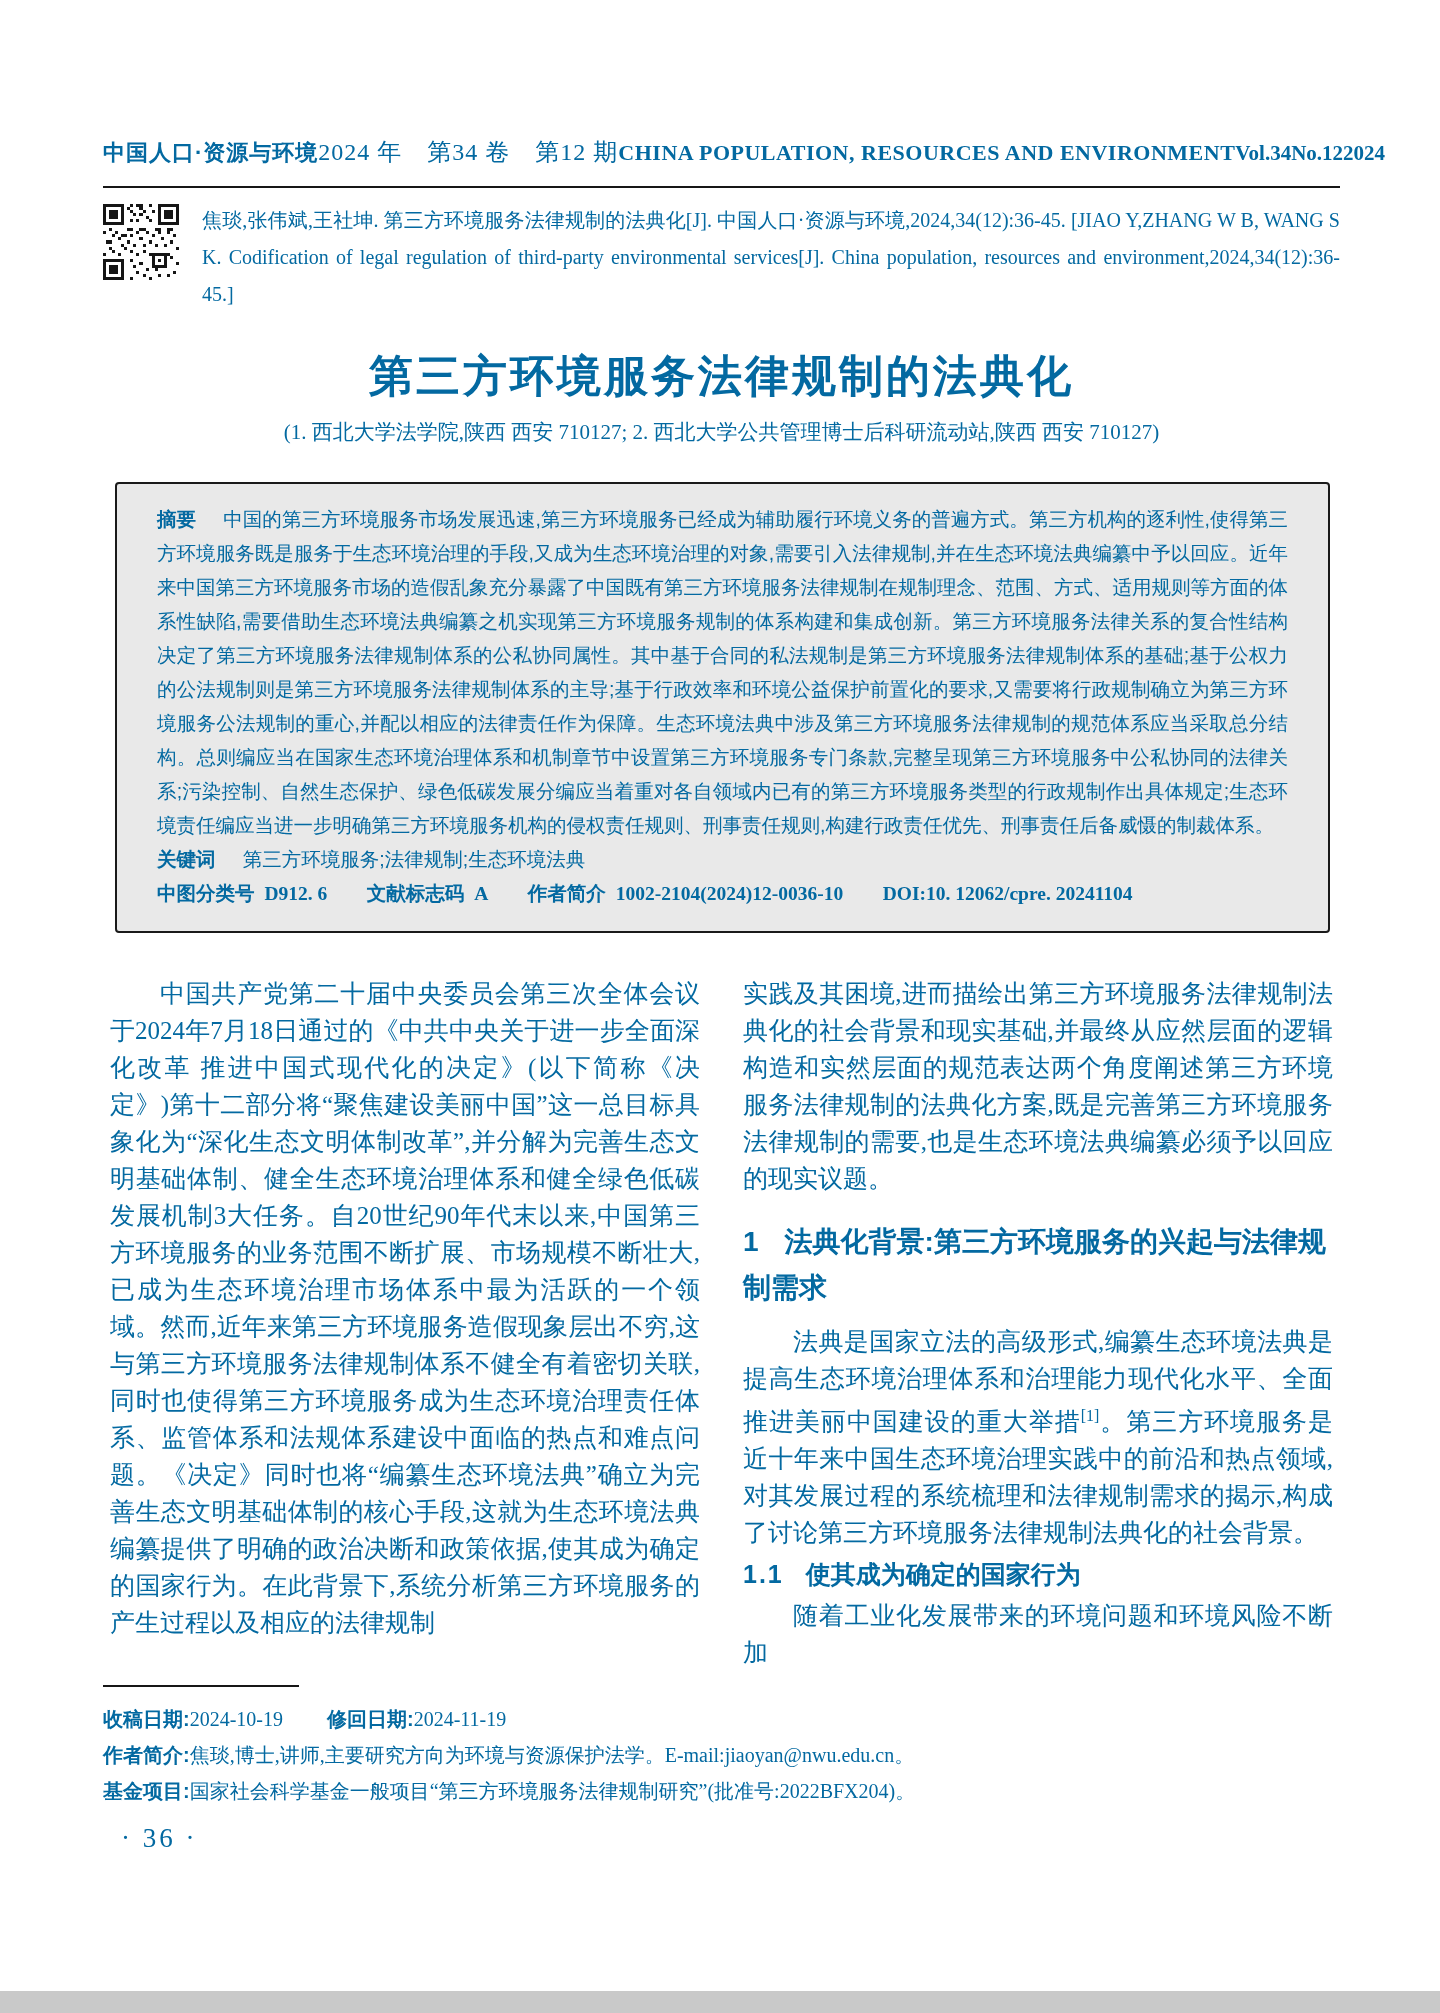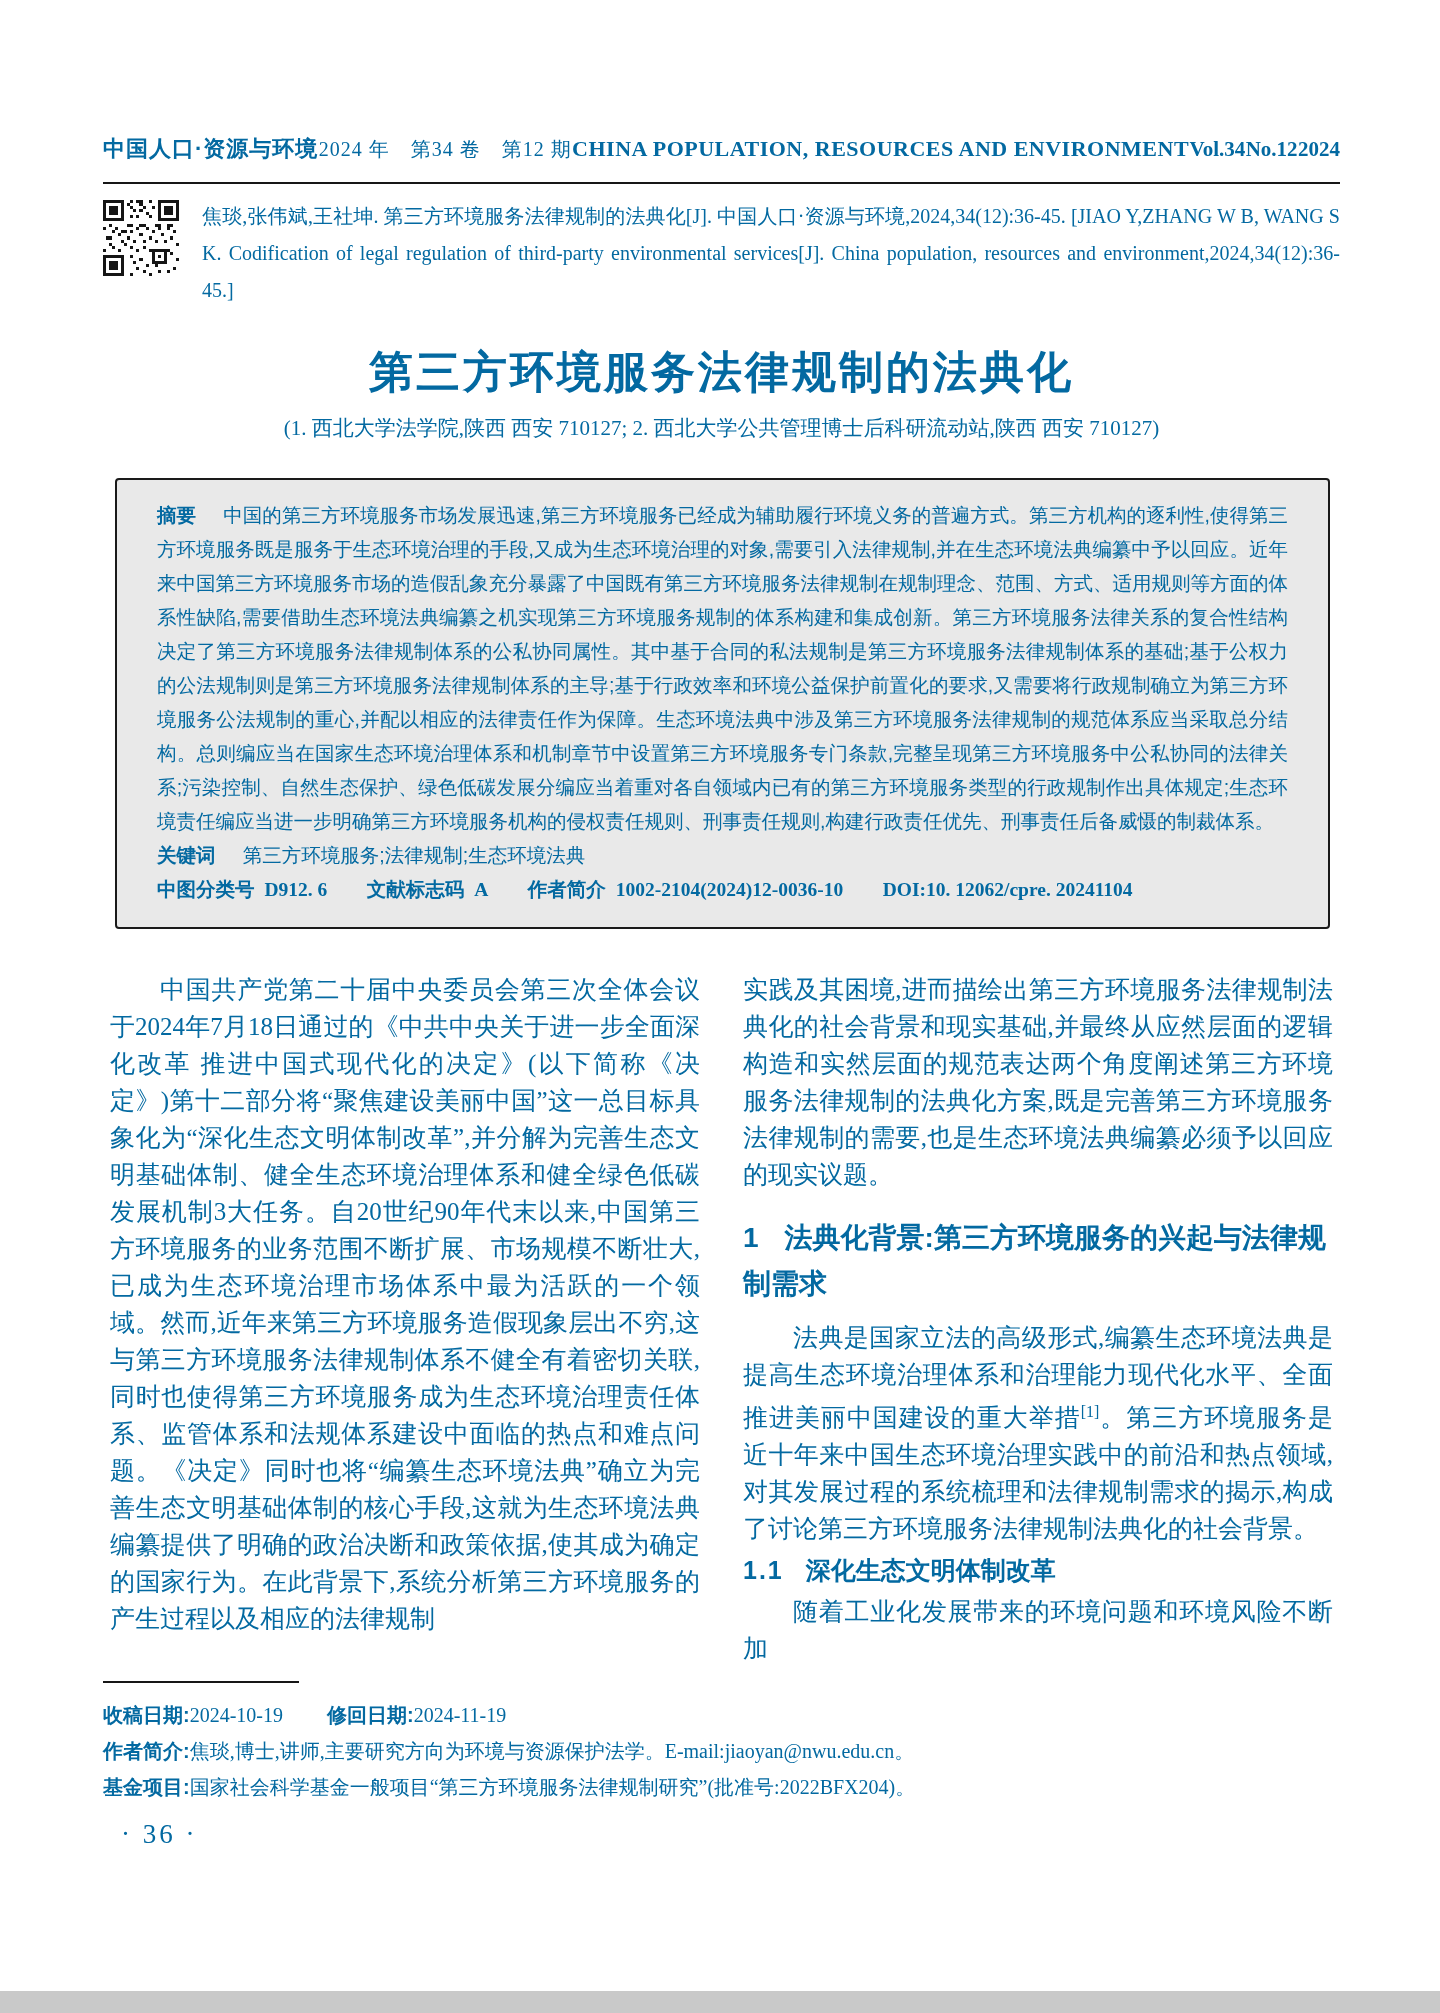--- a/index.html
+++ b/index.html
@@ -6,21 +6,21 @@
   .page {
     position:relative; width:1440px; height:2013px; overflow:hidden;
     background:#ffffff; color:#0369a1;
     font-family:"Liberation Serif","DejaVu Serif",serif;
   }
   .inner { padding:92px 100px 0 103px; }
 
   
   .header-row { display:flex; align-items:baseline; justify-content:space-between; white-space:nowrap; }
   .jcn { font-family:"Liberation Sans","DejaVu Sans",sans-serif; font-weight:700; font-size:22px; letter-spacing:1px; }
-  .jissue { font-size:20px; letter-spacing:1px;margin-top:44px; }
+  .jissue { font-size:24px; letter-spacing:1px;margin-top:44px; }
   .jen { font-weight:700; font-size:22px; letter-spacing:0.5px; }
   .jnum { font-weight:700; font-size:21px; }
   .header-rule { border-bottom:2.5px solid #161616; margin-top:18px; }
 
   
   .citation { display:flex; margin-top:14px; gap:23px; }
   .qr { flex:0 0 auto; padding-top:2px; }
   .citation-text { font-size:20px; line-height:37px; text-align:justify; }
 
   
@@ -142,21 +142,21 @@
       <div class="col">
         <p class="p-indent">中国共产党第二十届中央委员会第三次全体会议于2024年7月18日通过的《中共中央关于进一步全面深化改革 推进中国式现代化的决定》(以下简称《决定》)第十二部分将“聚焦建设美丽中国”这一总目标具象化为“深化生态文明体制改革”,并分解为完善生态文明基础体制、健全生态环境治理体系和健全绿色低碳发展机制3大任务。自20世纪90年代末以来,中国第三方环境服务的业务范围不断扩展、市场规模不断壮大,已成为生态环境治理市场体系中最为活跃的一个领域。然而,近年来第三方环境服务造假现象层出不穷,这与第三方环境服务法律规制体系不健全有着密切关联,同时也使得第三方环境服务成为生态环境治理责任体系、监管体系和法规体系建设中面临的热点和难点问题。《决定》同时也将“编纂生态环境法典”确立为完善生态文明基础体制的核心手段,这就为生态环境法典编纂提供了明确的政治决断和政策依据,使其成为确定的国家行为。在此背景下,系统分析第三方环境服务的产生过程以及相应的法律规制</p>
       </div>
       <div class="col">
         <p class="p0">实践及其困境,进而描绘出第三方环境服务法律规制法典化的社会背景和现实基础,并最终从应然层面的逻辑构造和实然层面的规范表达两个角度阐述第三方环境服务法律规制的法典化方案,既是完善第三方环境服务法律规制的需要,也是生态环境法典编纂必须予以回应的现实议题。</p>
         <div class="h1">
           <span class="hnum">1</span><span>法典化背景:第三方环境服务的兴起与法律规制需求</span>
         </div>
         <p class="p-indent"><span>法典是国家立法的高级形式,编纂生态环境法典是提高生态环境治理体系和治理能力现代化水平、全面推进美丽中国建设的重大举措</span><sup class="ref">[1]</sup><span>。第三方环境服务是近十年来中国生态环境治理实践中的前沿和热点领域,对其发展过程的系统梳理和法律规制需求的揭示,构成了讨论第三方环境服务法律规制法典化的社会背景。</span></p>
         <div class="h2">
-          <span class="hnum">1.1</span><span>深化生态文明体制改革</span>
+          <span class="hnum">1.1</span><span>使其成为确定的国家行为</span>
         </div>
         <p class="p-indent">随着工业化发展带来的环境问题和环境风险不断加</p>
       </div>
     </div>
 
     <div class="footnote">
       <div class="fn-rule"></div>
       <div class="fn-line">
         <span class="lab">收稿日期:</span><span>2024-10-19</span><span class="fn-gap"></span><span class="lab">修回日期:</span><span>2024-11-19</span>
       </div>

